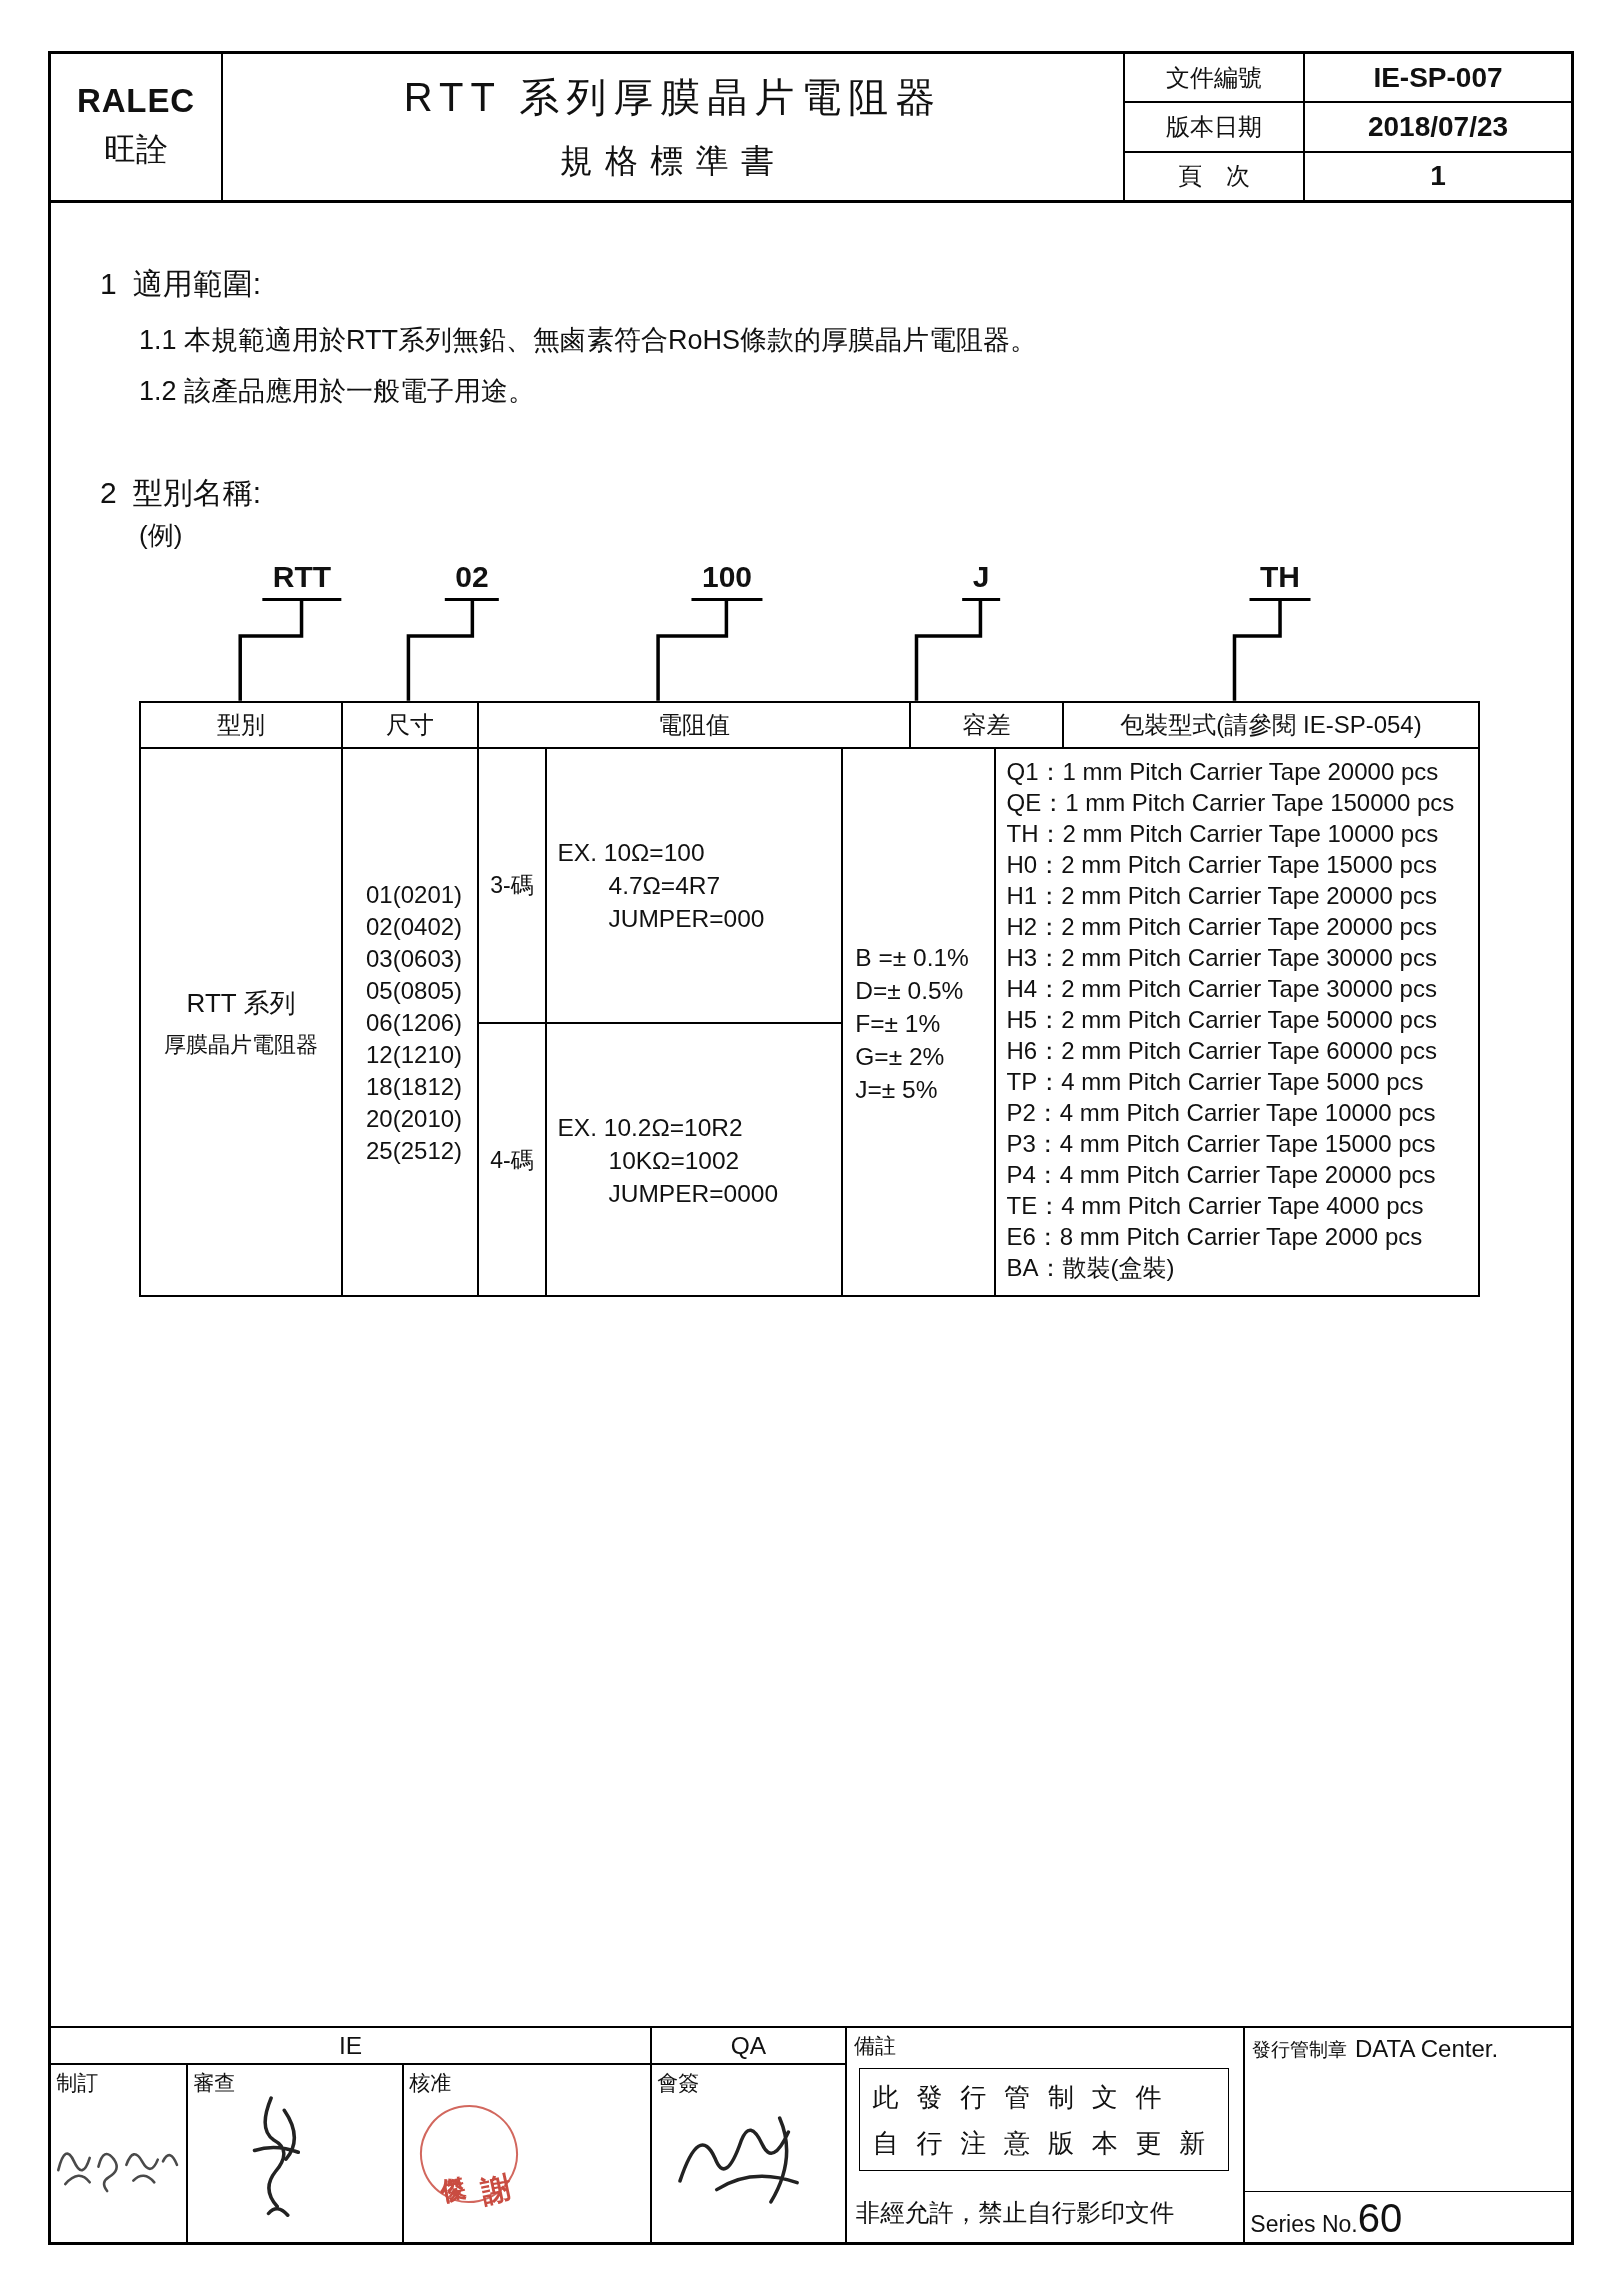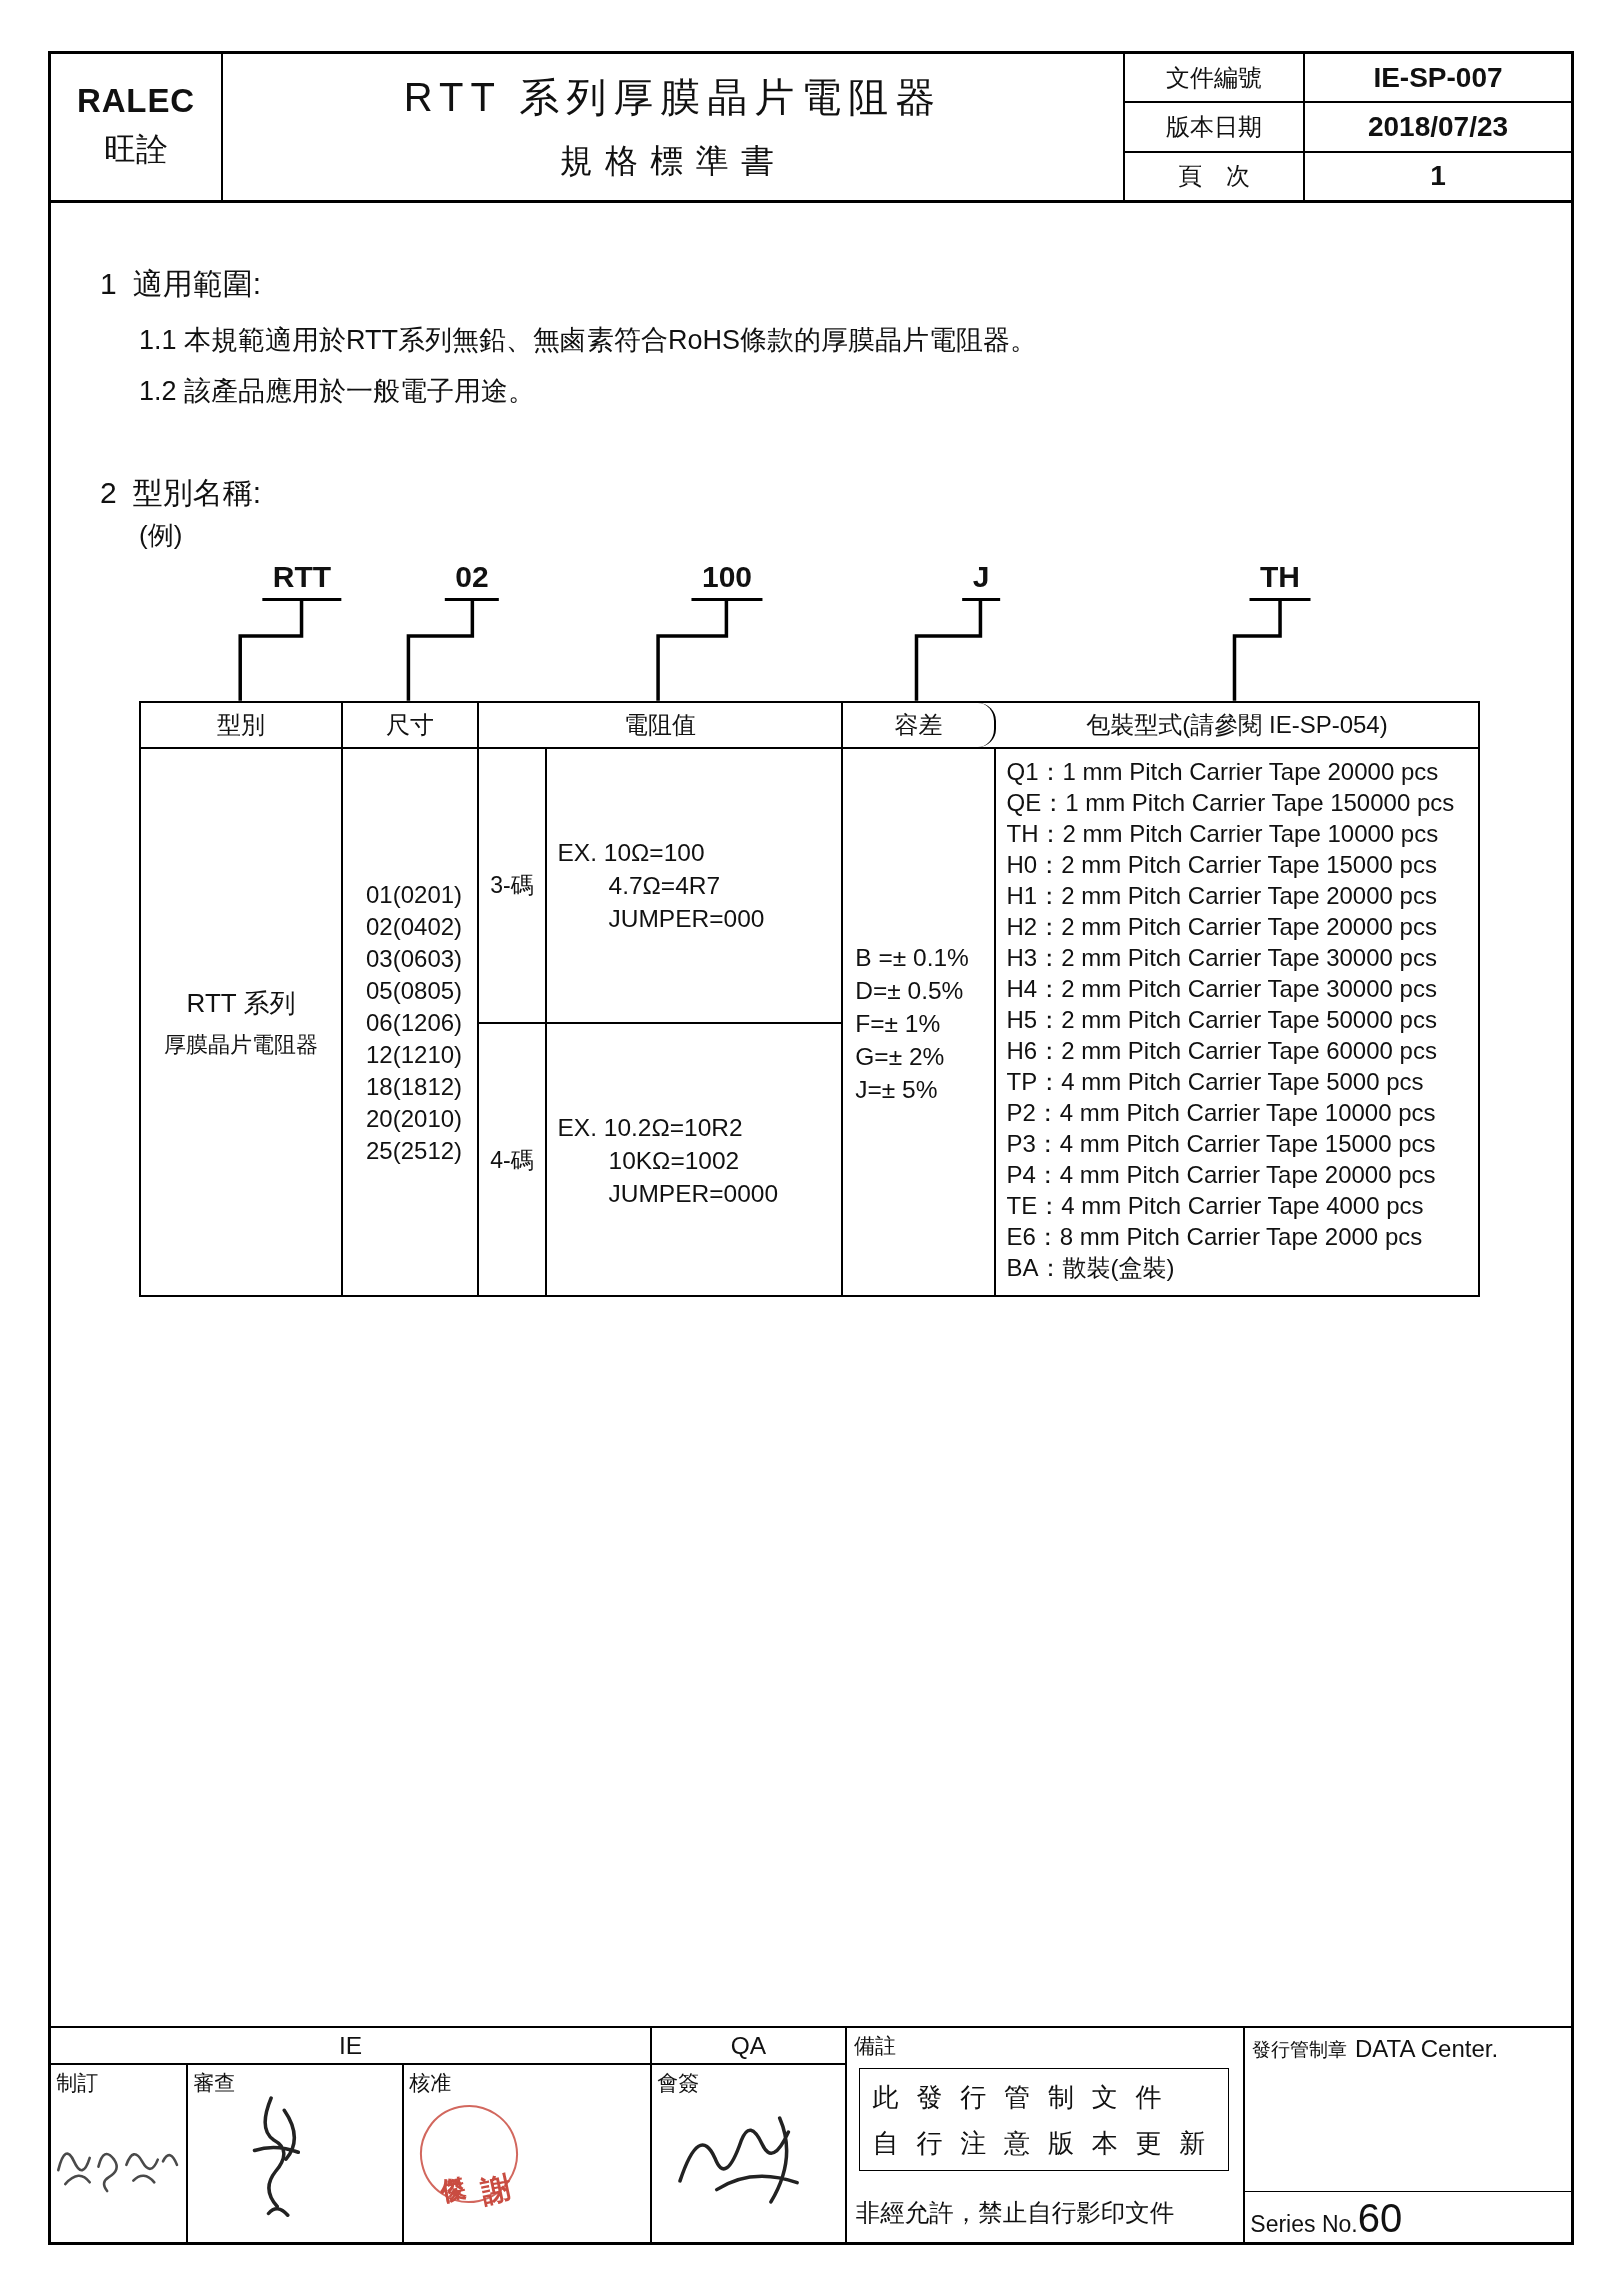--- a/index.html
+++ b/index.html
@@ -37,21 +37,21 @@
   .body-line { position:absolute; font-size:27px; }
   .example-label { position:absolute; left:88px; top:464px; font-size:26px; }
   .part { position:absolute; top:506px; transform:translateX(-50%); font-size:30px; font-weight:bold;
     border-bottom:3.5px solid #000; padding:0 10.5px 3.5px 10.5px; }
   .connectors { position:absolute; left:0; top:545px; }
   
   .spec-table { position:absolute; left:88px; top:647px; width:1341px; height:596px; border:2.6px solid #000; }
   .t-header { display:flex; height:46px; border-bottom:2.6px solid #000; }
   .t-header > div { border-right:2.6px solid #000; display:flex; align-items:center; justify-content:center; font-size:24px; }
   .t-header > div:last-child { border-right:none; }
-  .c1 { width:202px; } .c2 { width:136px; } .c3 { width:364px; } .c4 { width:153px;border-radius:18px; } .c5 { flex:1; }
+  .c1 { width:202px; } .c2 { width:136px; } .c3 { width:432px; } .c4 { width:153px; } .c5 { flex:1; }
   .t-body { display:flex; height:548px; }
   .t-body > div { border-right:2.6px solid #000; }
   .t-body > div:last-child { border-right:none; }
   .cell-type { width:202px; display:flex; flex-direction:column; align-items:center; justify-content:center; gap:8.8px; }
   .type-l1 { font-size:26px; }
   .type-l2 { font-size:22px; }
   .cell-size { width:136px; display:flex; flex-direction:column; justify-content:center; padding-left:23px; font-size:24px; line-height:32px; }
   .cell-res { width:364px; display:flex; flex-direction:column; }
   .res-row { flex:1; display:flex; }
   .res-row.top { border-bottom:2.6px solid #000; }

